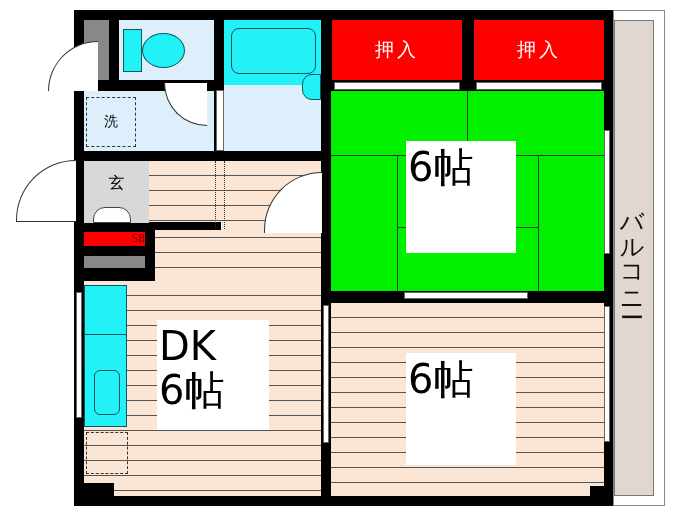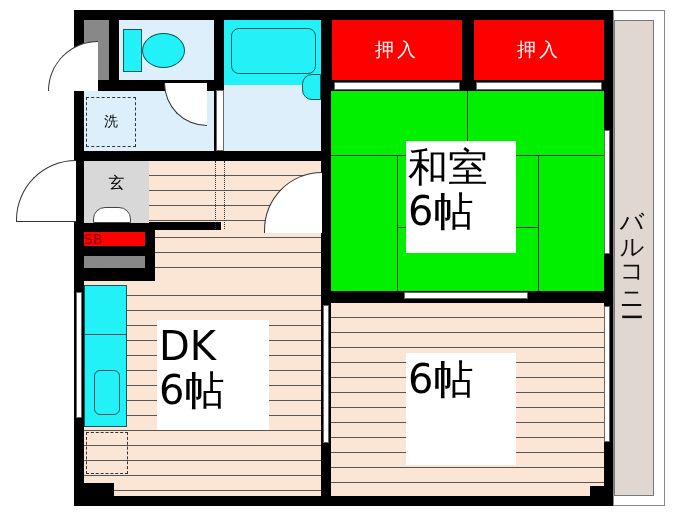--- a/index.html
+++ b/index.html
@@ -41,21 +41,20 @@
 <div class="abs window" style="left:476px;top:82px;width:126px;height:8px;"></div>
 
 <div class="abs tatami" style="left:331px;top:91px;width:273px;height:200px;">
   <div class="abs" style="left:136px;top:0;width:1px;height:64px;background:#333;"></div>
   <div class="abs" style="left:0;top:64px;width:273px;height:1px;background:#333;"></div>
   <div class="abs" style="left:66px;top:64px;width:1px;height:136px;background:#333;"></div>
   <div class="abs" style="left:207px;top:64px;width:1px;height:136px;background:#333;"></div>
   <div class="abs" style="left:66px;top:136px;width:141px;height:1px;background:#333;"></div>
 </div>
 <div class="abs label" style="left:406px;top:141px;width:110px;height:112px;">
-  <div>和室</div>
   <div>6帖</div>
 </div>
 <div class="abs window" style="left:604px;top:130px;width:6px;height:124px;"></div>
 <div class="abs window" style="left:404px;top:292px;width:124px;height:7px;"></div>
 
 <div class="abs flooring" style="left:331px;top:303px;width:273px;height:193px;"></div>
 <div class="abs wall" style="left:590px;top:486px;width:14px;height:10px;"></div>
 <div class="abs label" style="left:406px;top:353px;width:110px;height:112px;">
   <div>6帖</div>
 </div>
@@ -78,21 +77,21 @@
 <div class="abs" style="left:224px;top:20px;width:97px;height:65px;background:#22f2f8;"></div>
 <div class="abs cyan" style="left:231px;top:28px;width:85px;height:46px;border-radius:8px;"></div>
 <div class="abs cyan" style="left:302px;top:74px;width:19px;height:26px;border-radius:10px 0 0 10px;"></div>
 <div class="abs" style="left:216px;top:90px;width:8px;height:61px;background:#fff;border:1px solid #666;"></div>
 
 <div class="abs" style="left:84px;top:161px;width:65px;height:62px;background:#d8d8d8;display:flex;justify-content:center;padding-top:12px;font-size:16px;">
   <span>玄</span>
 </div>
 <div class="abs door-arc" style="left:16px;top:160px;width:60px;height:62px;border-radius:60px 0 0 0;border-right:none;"></div>
 <div class="abs" style="left:93px;top:207px;width:38px;height:16px;background:#fff;border:1px solid #444;border-radius:12px 12px 0 0;"></div>
-<div class="abs" style="left:84px;top:232px;width:61px;height:14px;background:#ff0000;font-size:14px;color:#7a0000;text-align:left;line-height:14px;">
+<div class="abs" style="left:84px;top:232px;width:61px;height:14px;background:#ff0000;font-size:10px;color:#7a0000;text-align:right;line-height:14px;">
   <span>SB</span>
 </div>
 <div class="abs" style="left:84px;top:256px;width:61px;height:12px;background:#888;"></div>
 
 <div class="abs flooring" style="left:149px;top:161px;width:172px;height:62px;"></div>
 <div class="abs flooring" style="left:155px;top:223px;width:166px;height:62px;"></div>
 <div class="abs flooring" style="left:84px;top:281px;width:237px;height:215px;"></div>
 <div class="abs wall" style="left:149px;top:222px;width:72px;height:8px;"></div>
 <div class="abs" style="left:215px;top:161px;width:10px;height:68px;border-left:1.5px dotted #333;border-right:1.5px dotted #333;"></div>
 <div class="abs door-arc" style="left:264px;top:172px;width:58px;height:61px;border-radius:58px 0 0 0;border-right:none;border-bottom:none;"></div>

